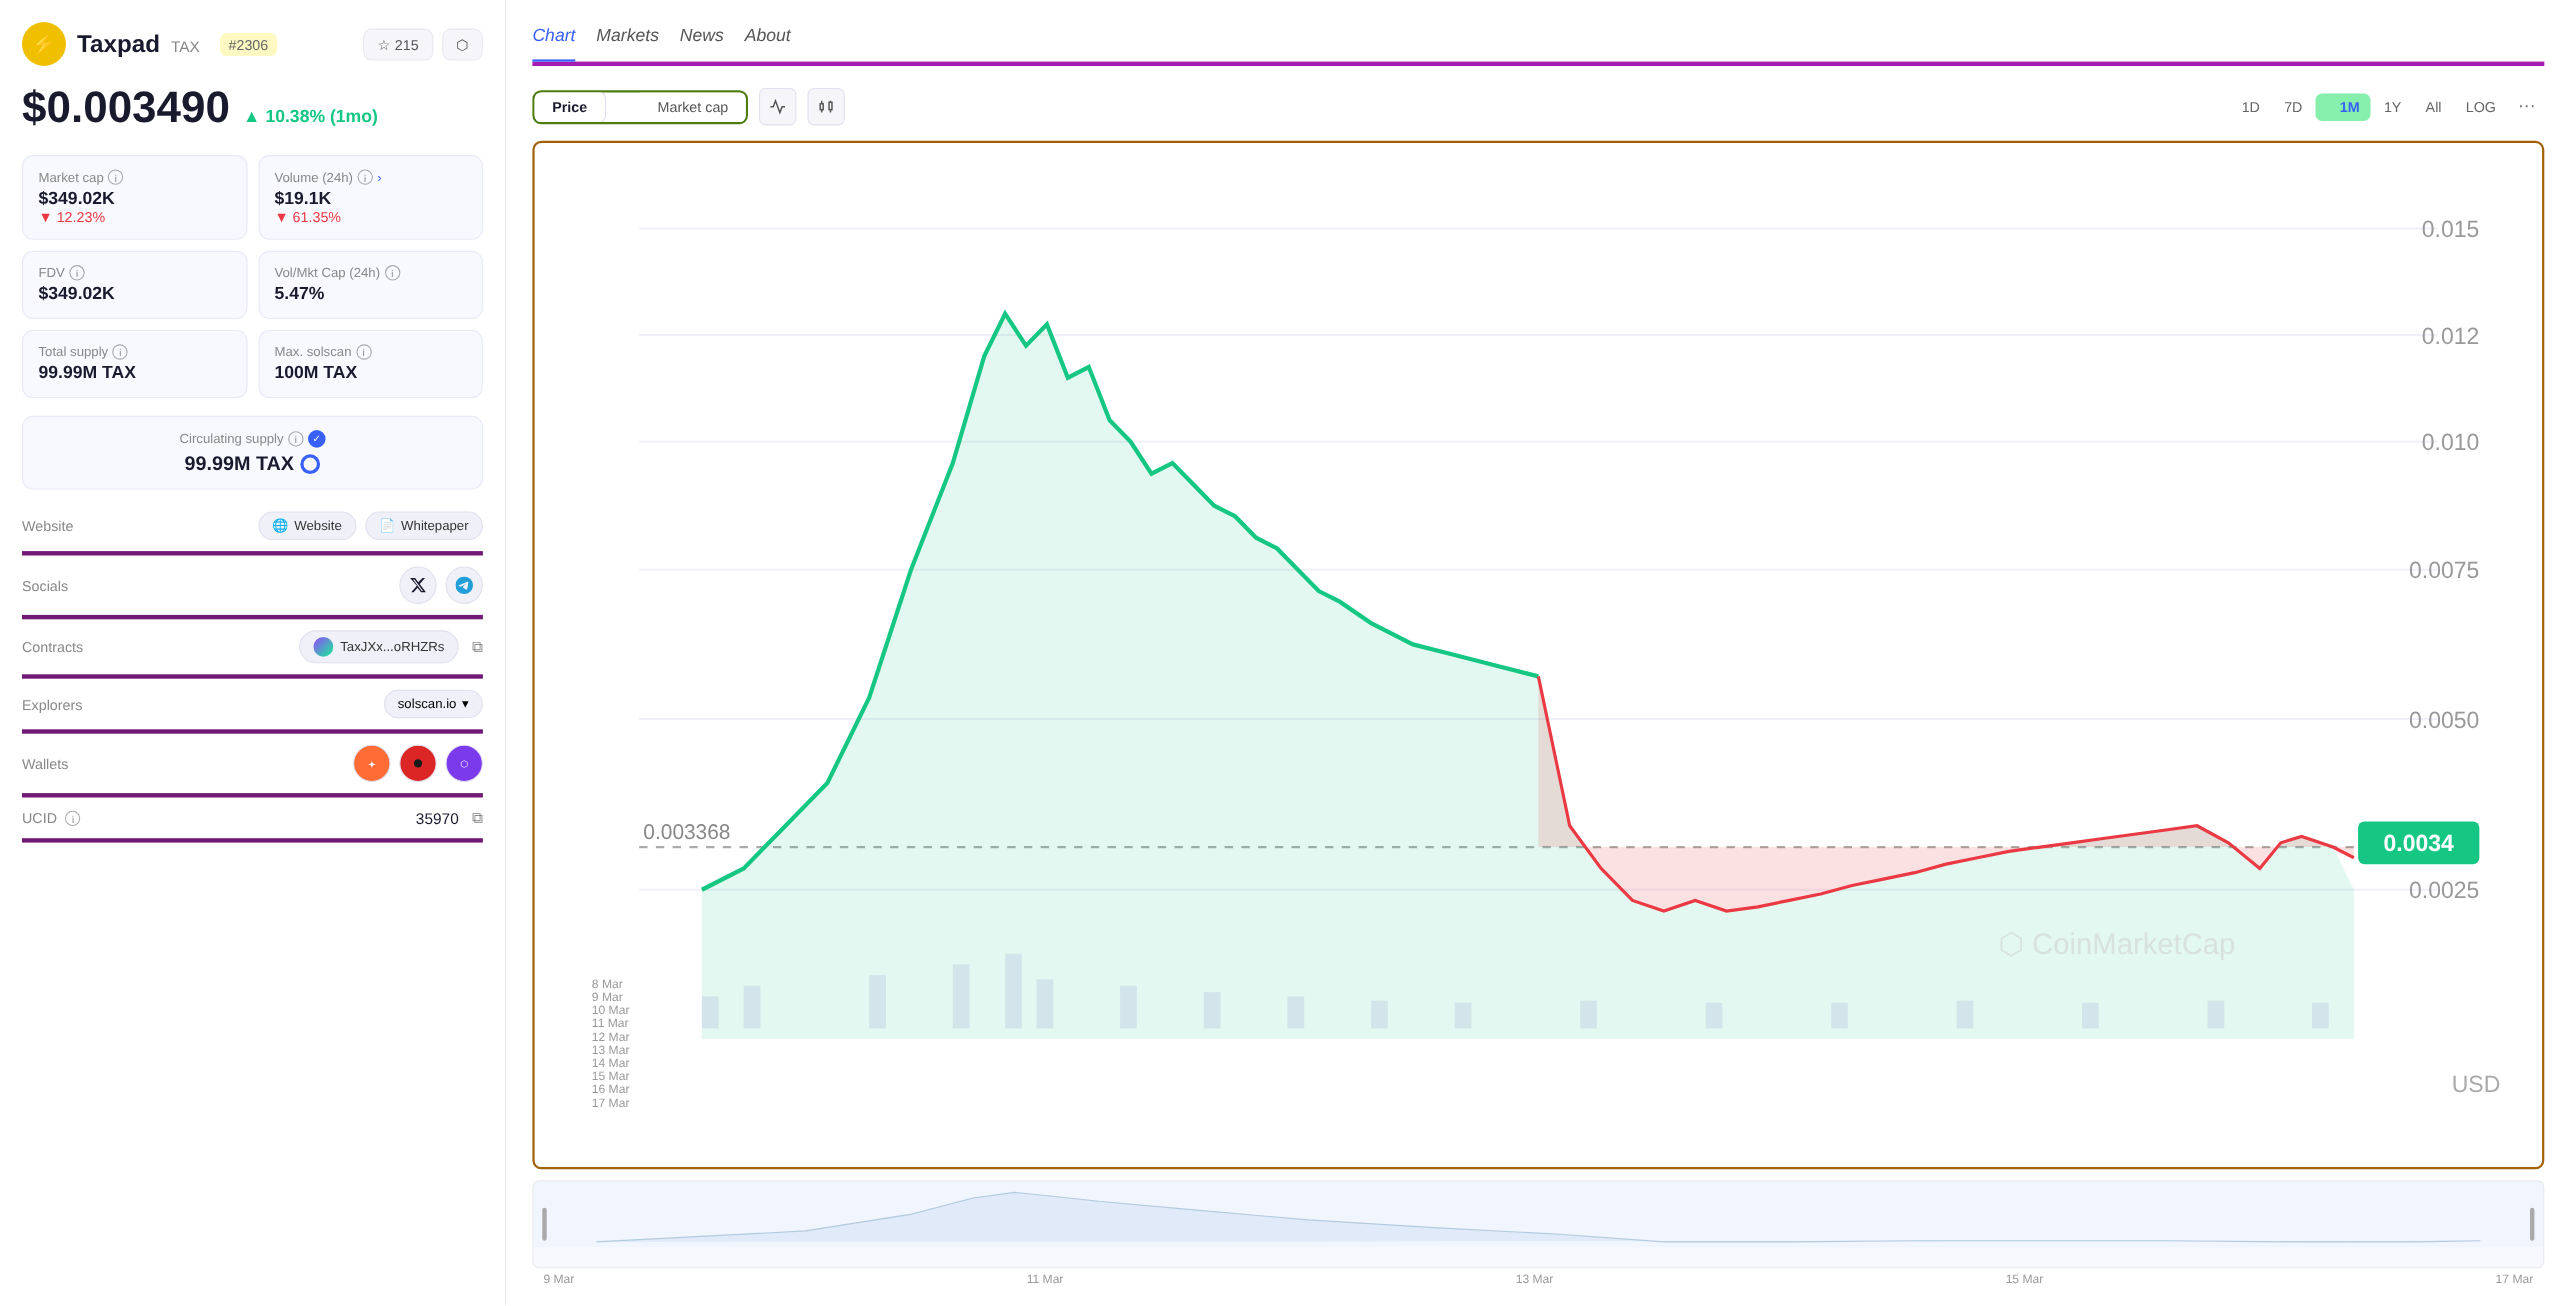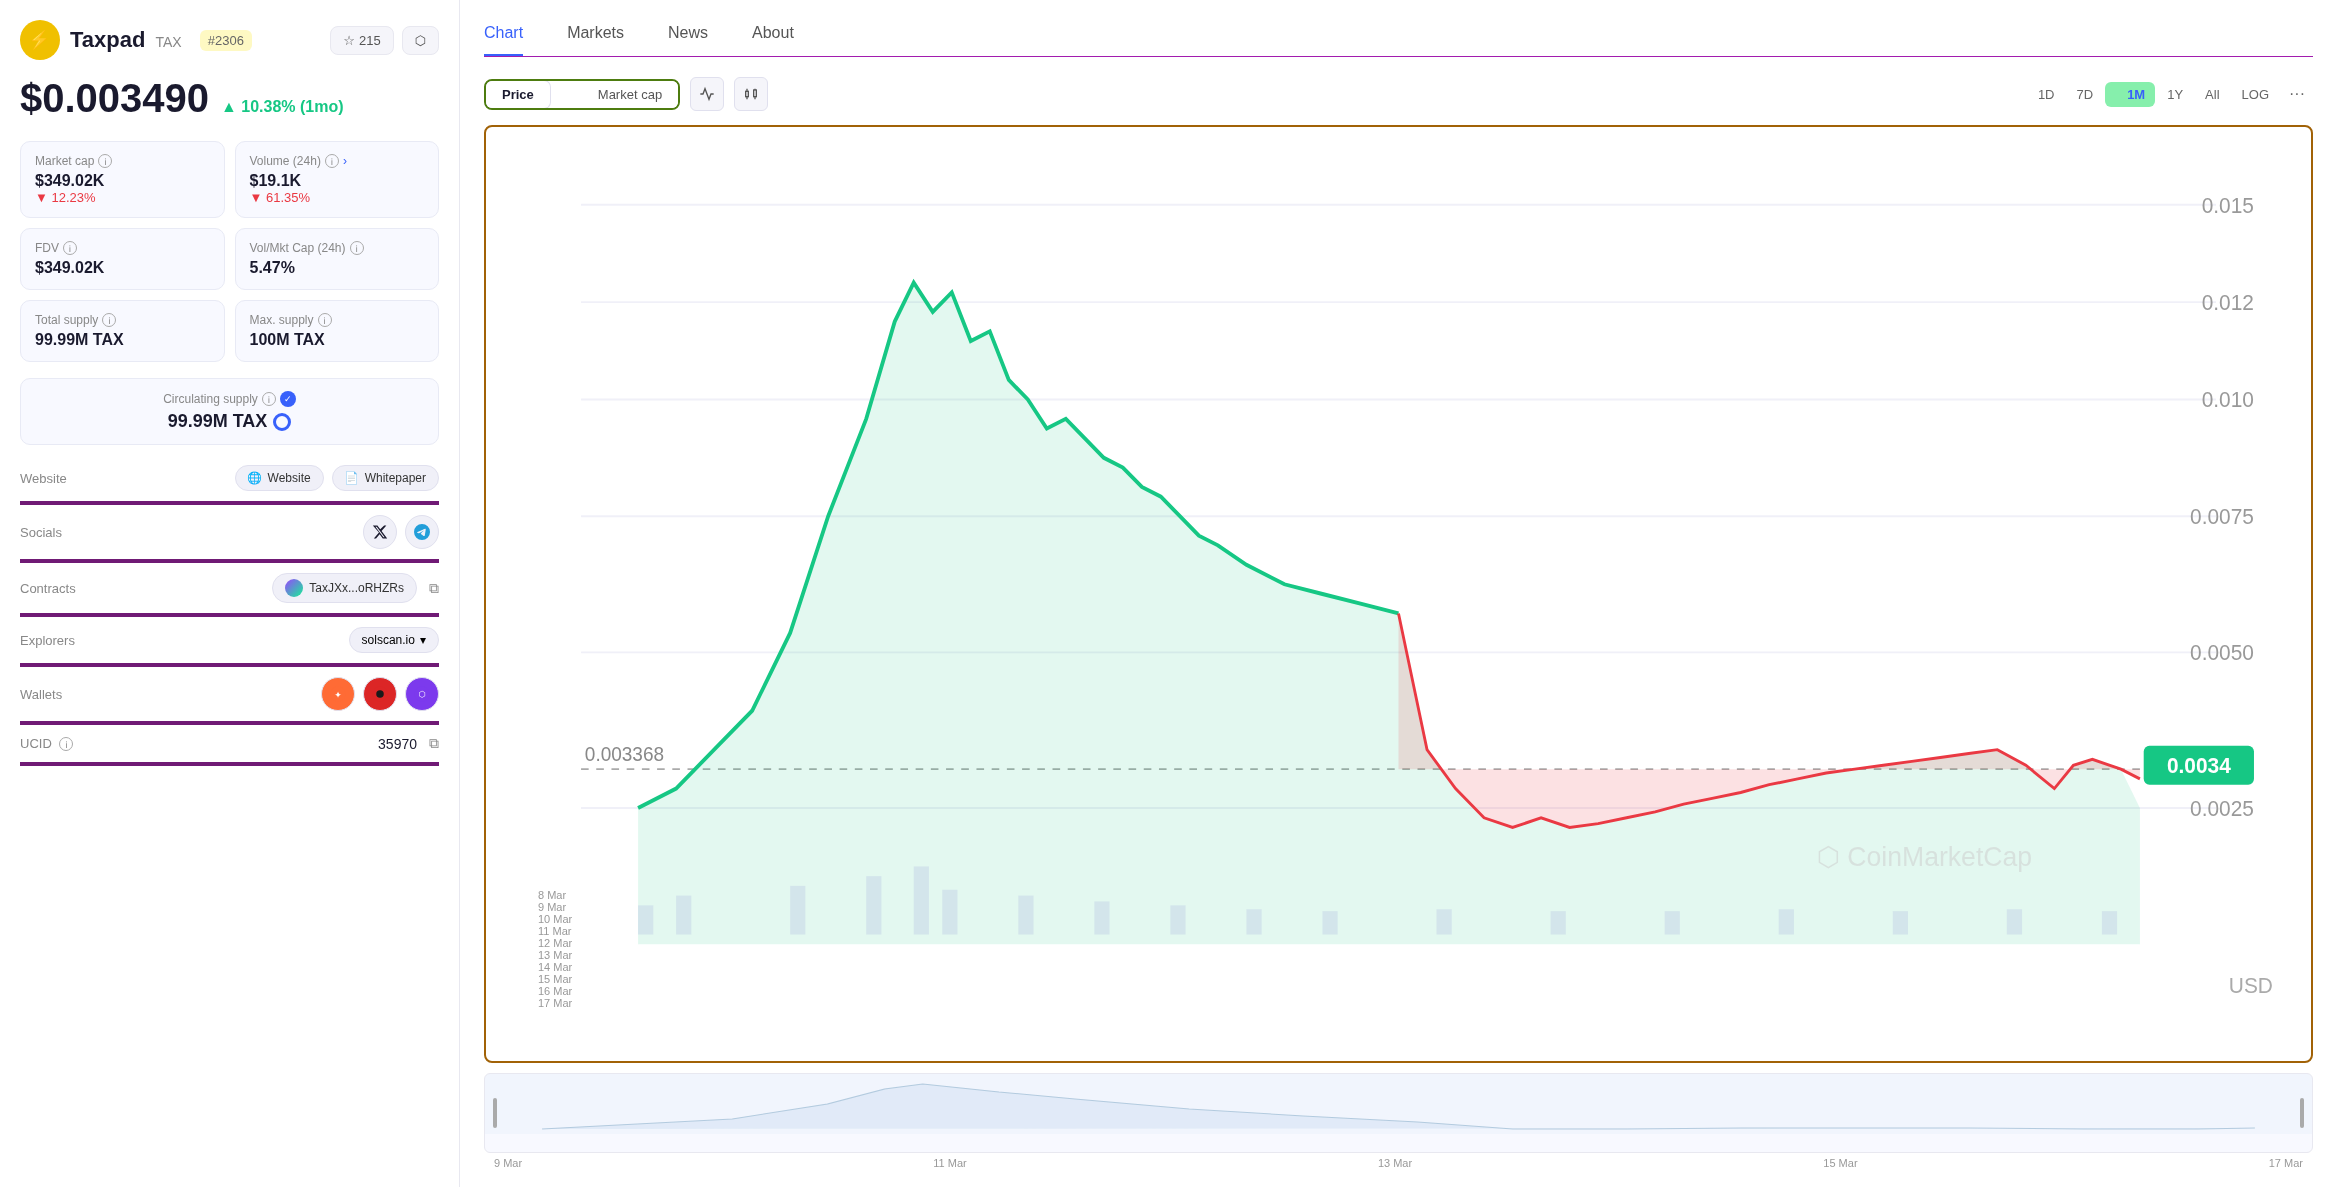--- a/index.html
+++ b/index.html
@@ -38,21 +38,21 @@
     .info-row-label { color: #888; font-size: 13px; width: 130px; flex-shrink: 0; }
     .info-row-content { margin-left: auto; display: flex; gap: 8px; align-items: center; }
     .link-btn { background: #f0f0f8; border: 1px solid #e0e0ee; border-radius: 20px; padding: 5px 12px; font-size: 12px; cursor: pointer; display: flex; align-items: center; gap: 5px; color: #333; }
     .social-btn { width: 34px; height: 34px; background: #f0f0f8; border: 1px solid #e0e0ee; border-radius: 50%; display: flex; align-items: center; justify-content: center; cursor: pointer; }
     .contract-btn { background: #f0f0f8; border: 1px solid #e0e0ee; border-radius: 20px; padding: 5px 12px; font-size: 12px; cursor: pointer; display: flex; align-items: center; gap: 6px; color: #333; }
     .copy-icon { color: #888; font-size: 14px; cursor: pointer; margin-left: 4px; }
     .explorer-btn { background: #f0f0f8; border: 1px solid #e0e0ee; border-radius: 20px; padding: 5px 12px; font-size: 12px; cursor: pointer; display: flex; align-items: center; gap: 5px; }
     .wallet-btn { width: 34px; height: 34px; border-radius: 50%; display: flex; align-items: center; justify-content: center; cursor: pointer; border: 1px solid #e0e0ee; overflow: hidden; }
 
     
-    .nav-tabs { display: flex; gap: 44px; margin-bottom: 20px; border-bottom: 1px solid #a21caf; padding-bottom: 0; }
+    .nav-tabs { display: flex; gap: 19px; margin-bottom: 20px; border-bottom: 4px solid #a21caf; padding-bottom: 0; font-style: italic; }
     .nav-tab { padding: 8px 0 12px; font-size: 16px; font-weight: 500; cursor: pointer; color: #555; border-bottom: 2px solid transparent; }
     .nav-tab.active { color: #3861fb; border-bottom: 2px solid #3861fb; }
 
     .chart-controls { display: flex; align-items: center; gap: 10px; margin-bottom: 14px; }
     .chart-type-group { display: flex; border: 2px solid #4d7c0f; border-radius: 8px; overflow: hidden; gap: 32px; }
     .chart-type-btn { padding: 6px 16px; font-size: 13px; background: #fff; border: none; cursor: pointer; color: #555; }
     .chart-type-btn.active { background: #fff; font-weight: 600; color: #1a1a2e; border-radius: 6px; box-shadow: 0 0 0 1px #e0e0ee; }
     .chart-icon-btn { width: 34px; height: 34px; background: #f5f5fa; border: 1px solid #e0e0ee; border-radius: 6px; display: flex; align-items: center; justify-content: center; cursor: pointer; font-size: 14px; color: #666; }
 
     .time-group { margin-left: auto; display: flex; align-items: center; gap: 2px; }
@@ -140,21 +140,21 @@
       </div>
       <div class="stat-card">
         <div class="stat-label">
           <span>Total supply</span>
           <span class="info-icon">ℹ</span>
         </div>
         <div class="stat-value">99.99M TAX</div>
       </div>
       <div class="stat-card">
         <div class="stat-label">
-          <span>Max. supply</span>
+          <span>Max. solscan</span>
           <span class="info-icon">ℹ</span>
         </div>
         <div class="stat-value">100M TAX</div>
       </div>
     </div>
 
     <div class="stat-card-wide">
       <div class="stat-label">
         <span>Circulating supply</span>
         <span class="info-icon">ℹ</span>

